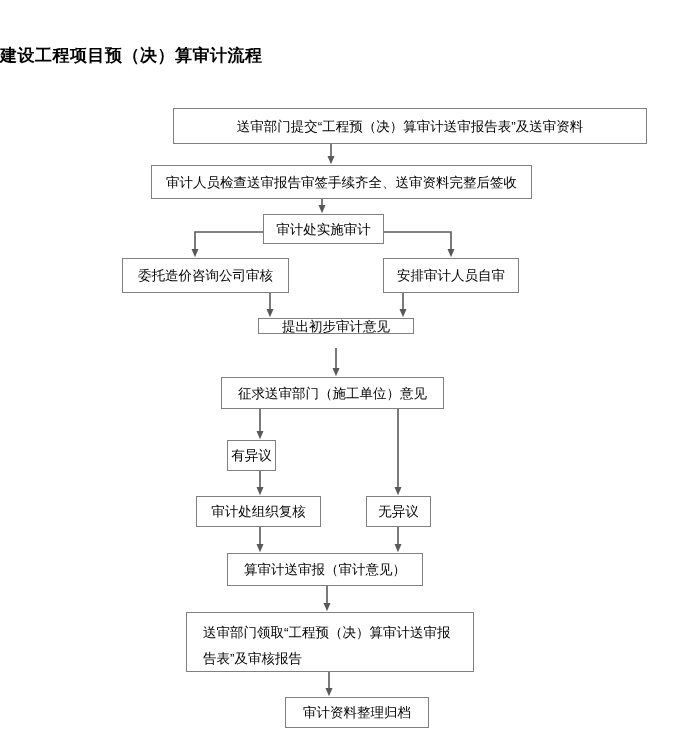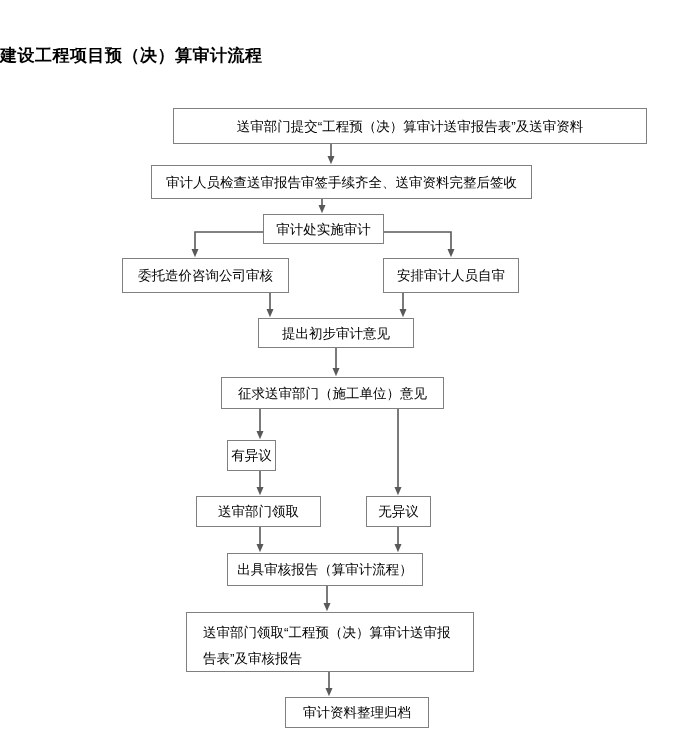--- a/index.html
+++ b/index.html
@@ -112,31 +112,31 @@
   <div class="node" style="left:141px;top:108px;width:474px;height:36px;margin-left:32px;">送审部门提交“工程预（决）算审计送审报告表”及送审资料</div>
 
   <div class="node" style="left:151px;top:165px;width:381px;height:34px;">审计人员检查送审报告审签手续齐全、送审资料完整后签收</div>
 
   <div class="node" style="left:122px;top:258px;width:167px;height:35px;">委托造价咨询公司审核</div>
 
   <div class="node" style="left:263px;top:214px;width:121px;height:30px;">审计处实施审计</div>
 
   <div class="node" style="left:383px;top:258px;width:136px;height:35px;">安排审计人员自审</div>
 
-  <div class="node" style="left:258px;top:318px;width:156px;height:30px;">提出初步审计意见</div>
+  <div class="node" style="left:258px;top:318px;width:156px;height:16px;">提出初步审计意见</div>
 
   <div class="node" style="left:221px;top:377px;width:223px;height:32px;">征求送审部门（施工单位）意见</div>
 
   <div class="node" style="left:227px;top:440px;width:49px;height:31px;">有异议</div>
 
-  <div class="node" style="left:196px;top:496px;width:125px;height:31px;">送审部门领取</div>
+  <div class="node" style="left:196px;top:496px;width:125px;height:31px;">审计处组织复核</div>
 
   <div class="node" style="left:366px;top:496px;width:65px;height:31px;">无异议</div>
 
-  <div class="node" style="left:227px;top:553px;width:196px;height:33px;">出具审核报告（算审计流程）</div>
+  <div class="node" style="left:227px;top:553px;width:196px;height:33px;">算审计送审报（审计意见）</div>
 
   <div class="node multiline" style="left:186px;top:612px;width:288px;height:60px;padding-left:16px;">
     <div>送审部门领取“工程预（决）算审计送审报</div>
     <div>告表”及审核报告</div>
   </div>
 
   <div class="node" style="left:257px;top:697px;width:144px;height:31px;margin-left:28px;">审计资料整理归档</div>
 
 </div>
 

